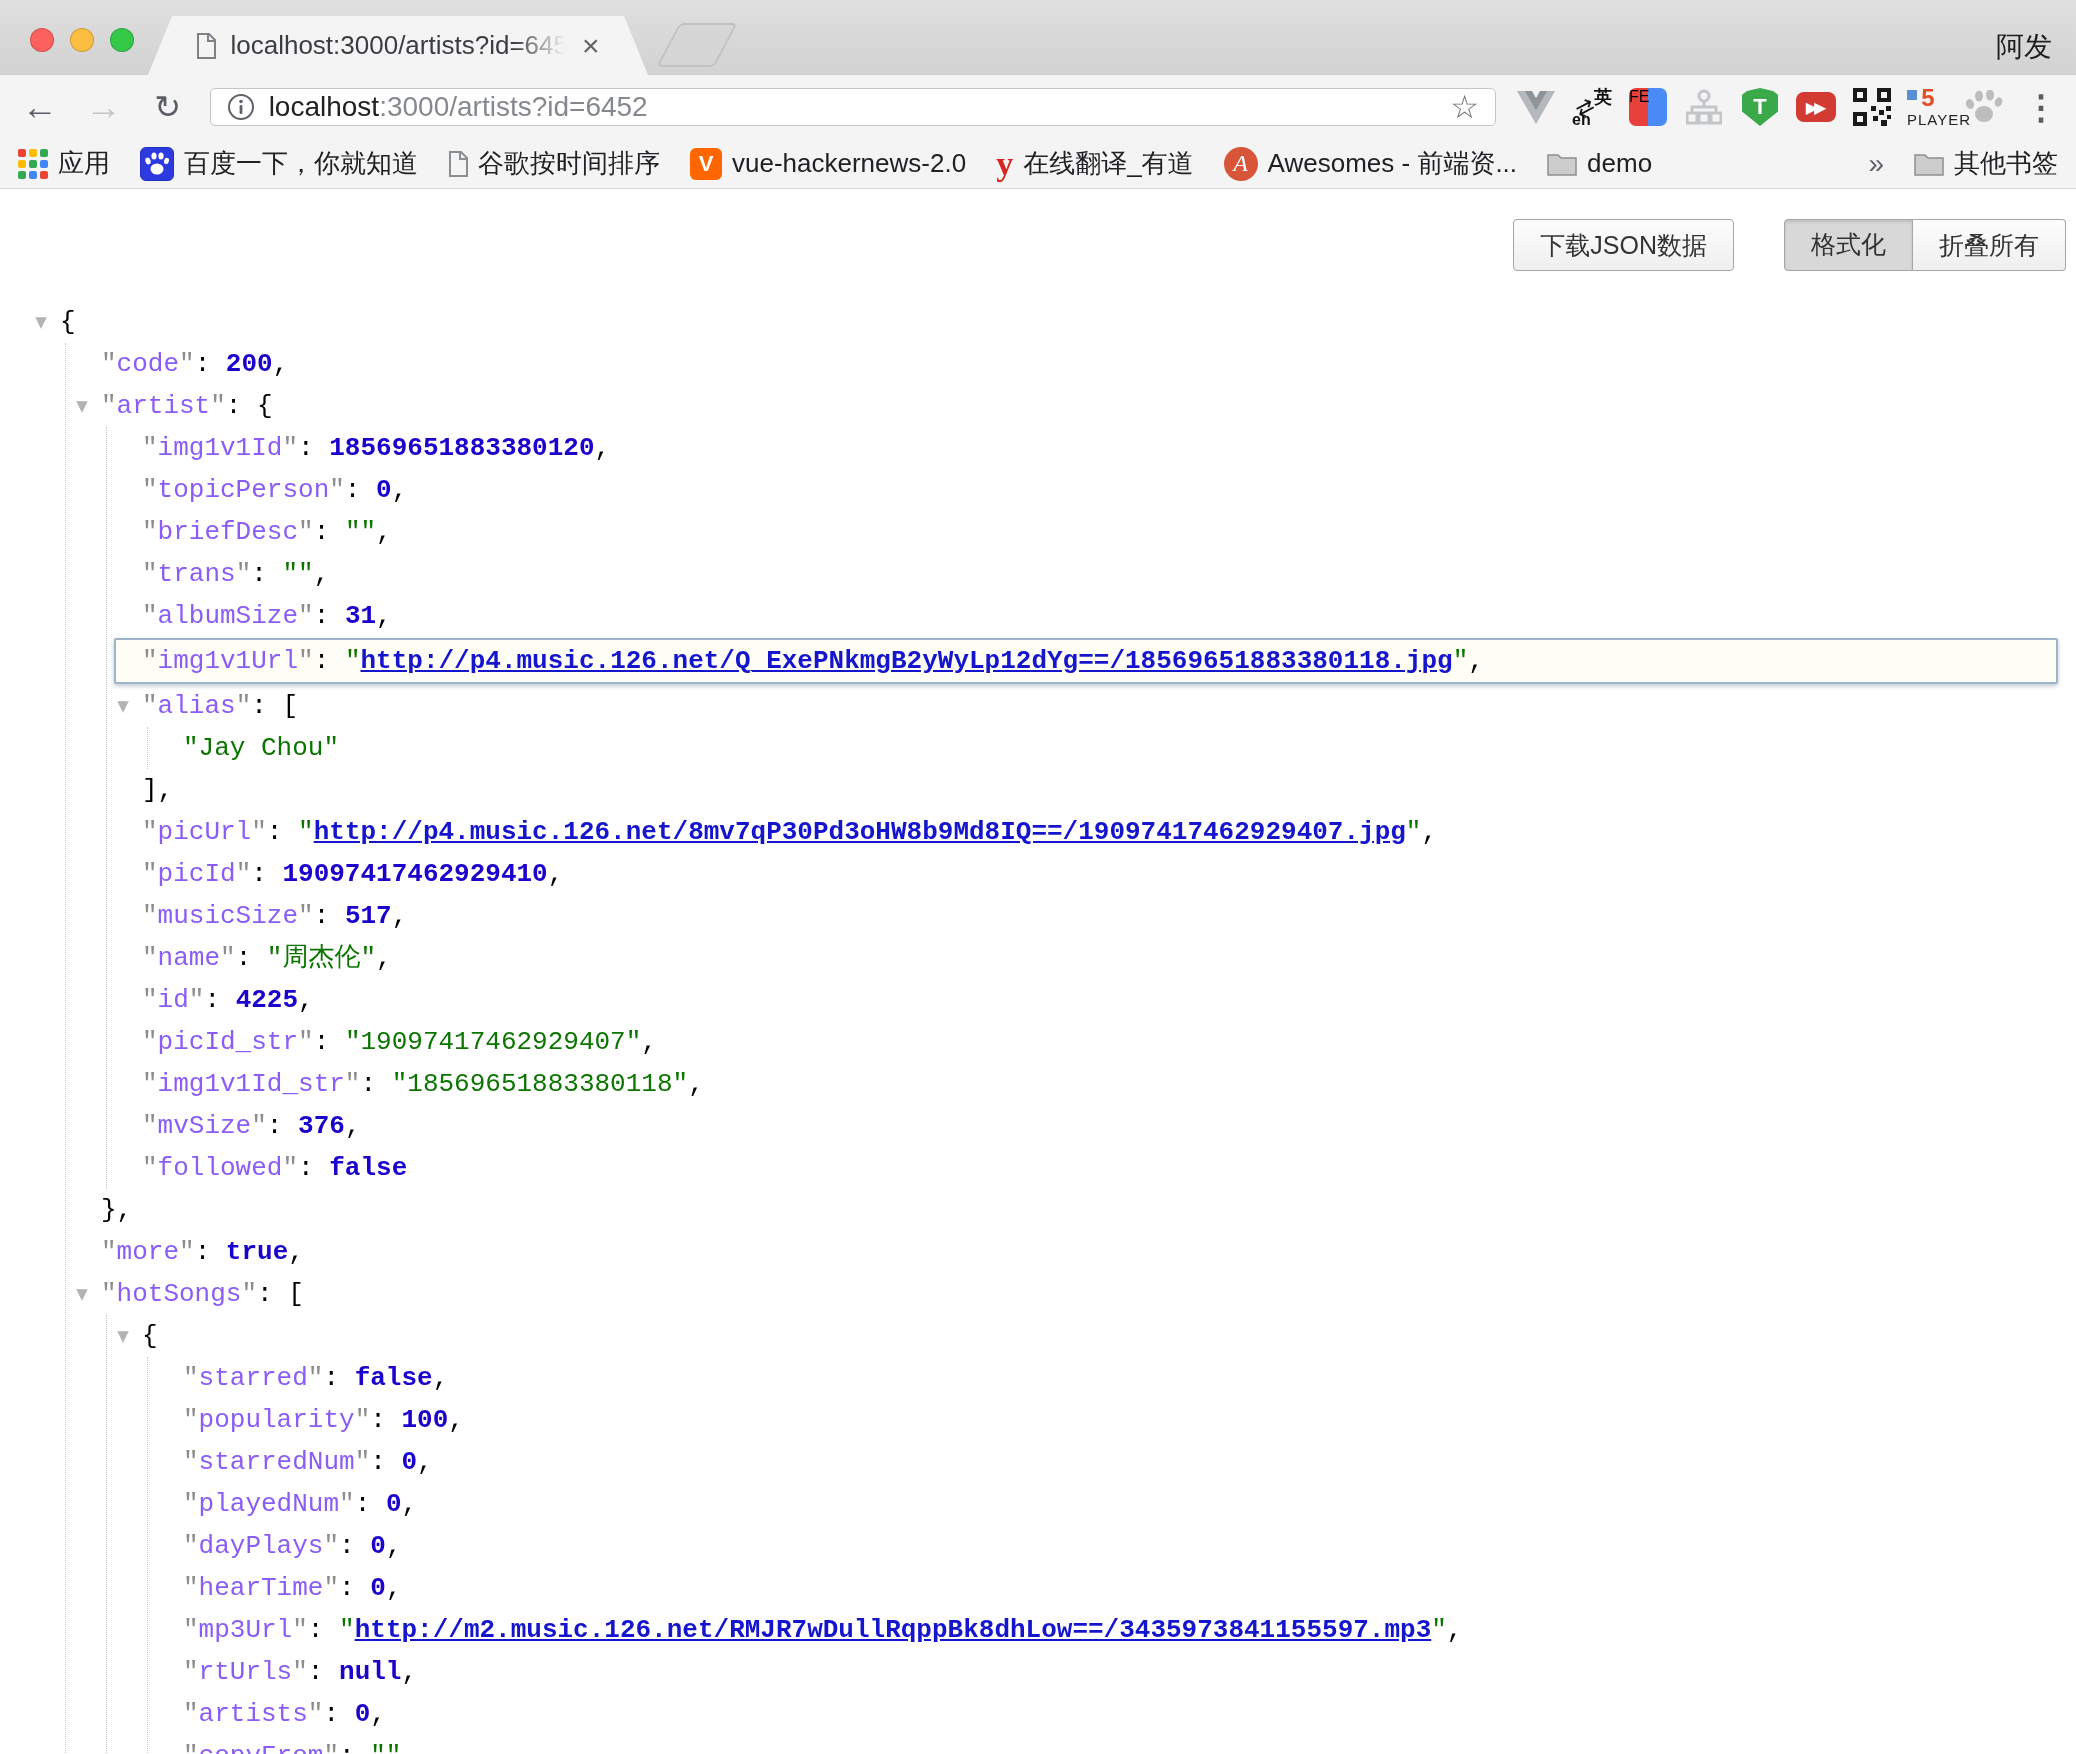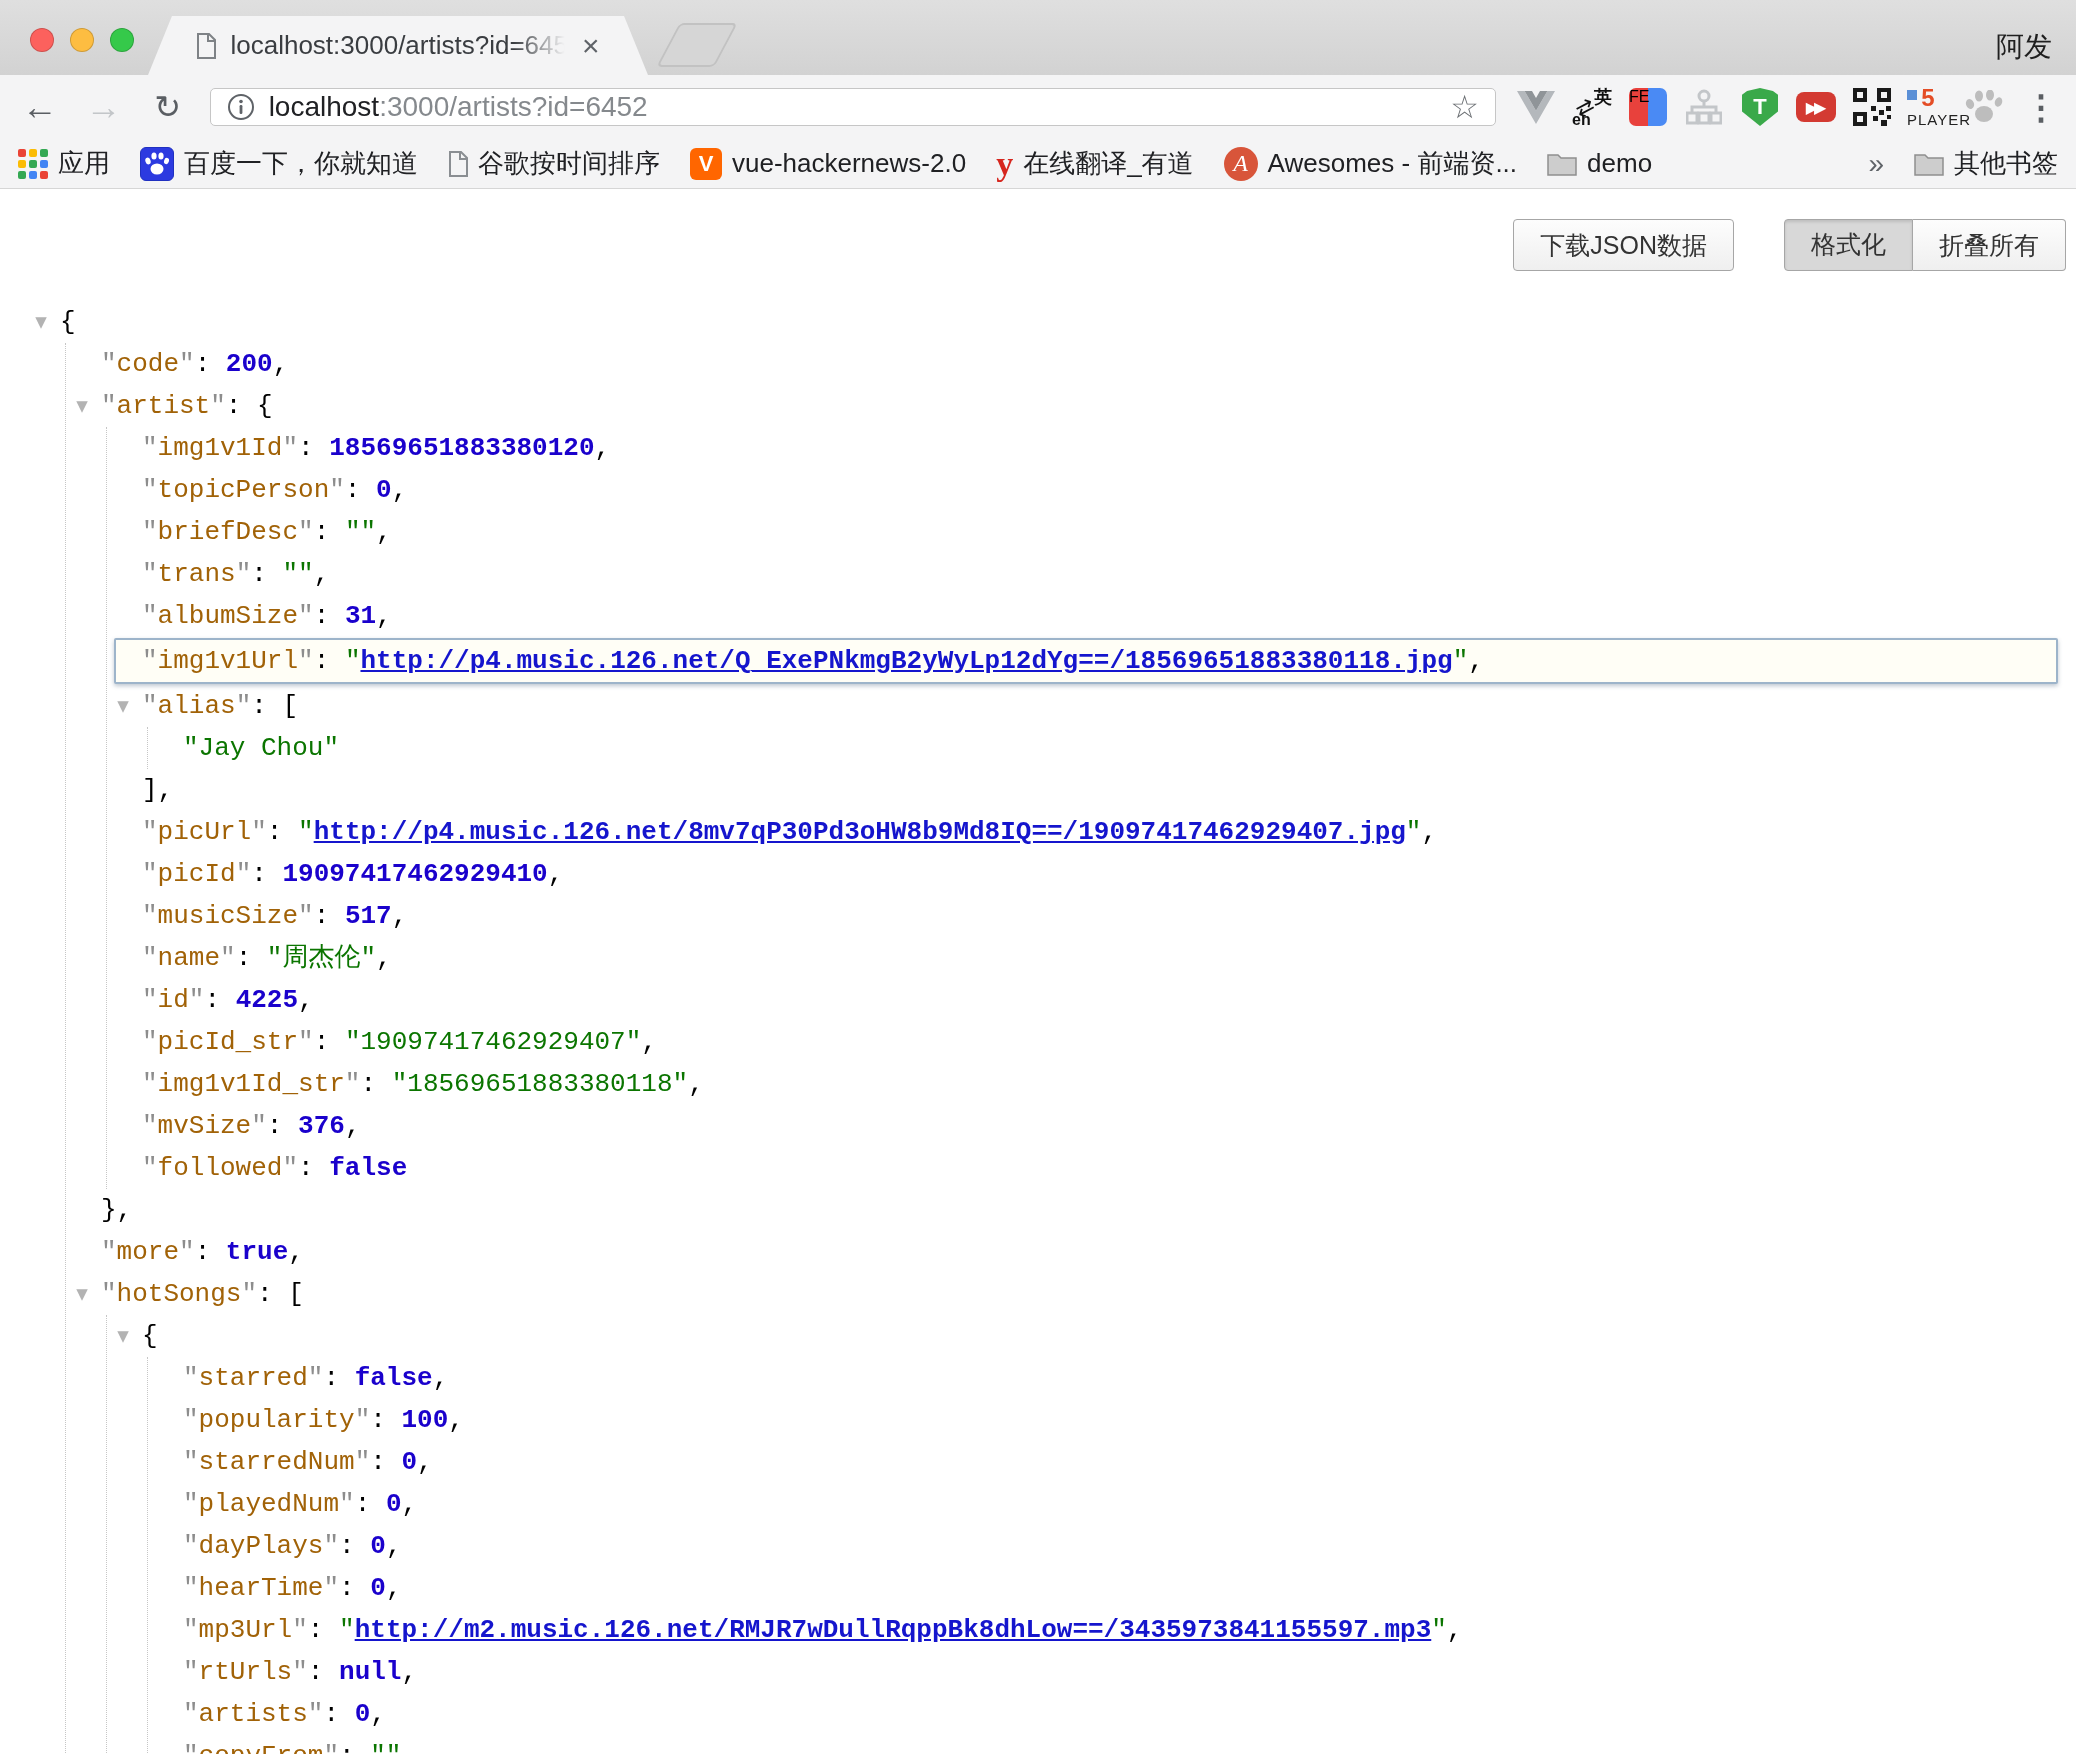--- a/index.html
+++ b/index.html
@@ -87,21 +87,21 @@
   .btn.active { background:#d8d8d8; box-shadow:inset 0 2px 3px rgba(0,0,0,.12);font-family:Liberation Serif, serif; }
 
   
   .json { padding:112px 0 0 60px; font-family:"Liberation Mono", monospace;
           font-size:26px; line-height:42px; color:#000; }
   .line { position:relative; white-space:pre; }
   .tri { position:absolute; left:-32px; top:0; width:26px; text-align:center;
          font-family:"DejaVu Sans", sans-serif; font-size:15px; color:#b3b3b3; line-height:42px; }
   .kids { margin-left:5px; border-left:1px dotted #c6c6c6; padding-left:35px; }
   .pq { color:#8d8d8d; }
-  .pk { color:#a16207; }
+  .pk { color:#8b5cf6; }
   .num { color:#1A01CC; font-weight:bold; }
   .str { color:#0B7500; }
   .lnk { color:#1515cd; font-weight:bold; text-decoration:underline; cursor:pointer; }
   .hl { background:#fffef6; border:2px solid #9db4ca; border-radius:2px;
         box-shadow:0 2px 4px rgba(110,130,150,.45);
         margin:1px 18px 1px -28px; padding-left:26px; }
   .hl .pk { font-weight:normal; }
 </style>
 </head>
 <body>

